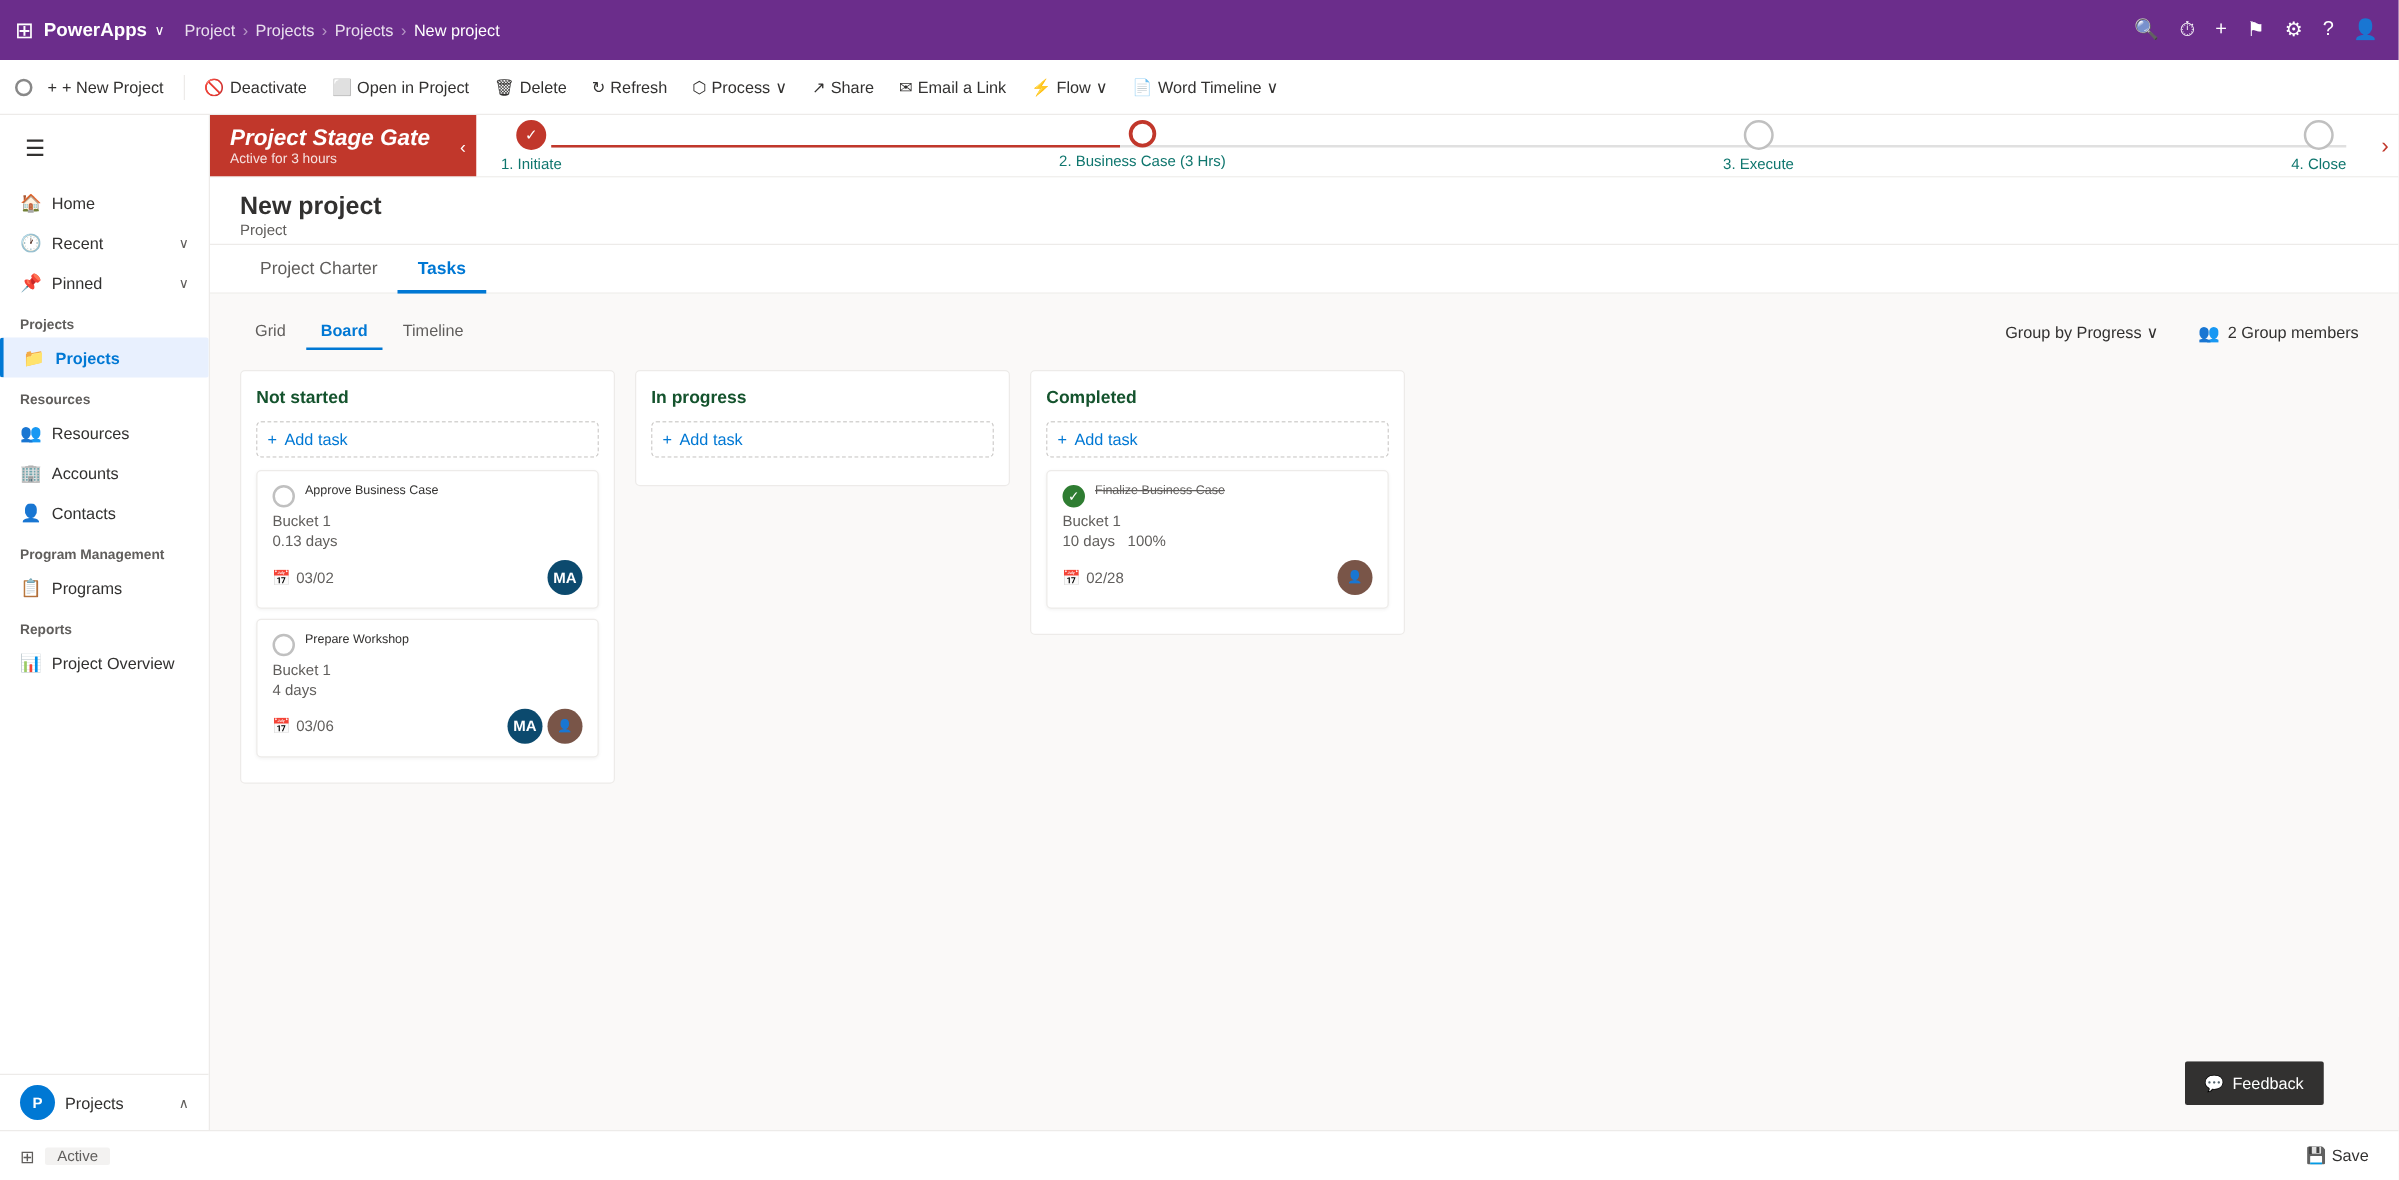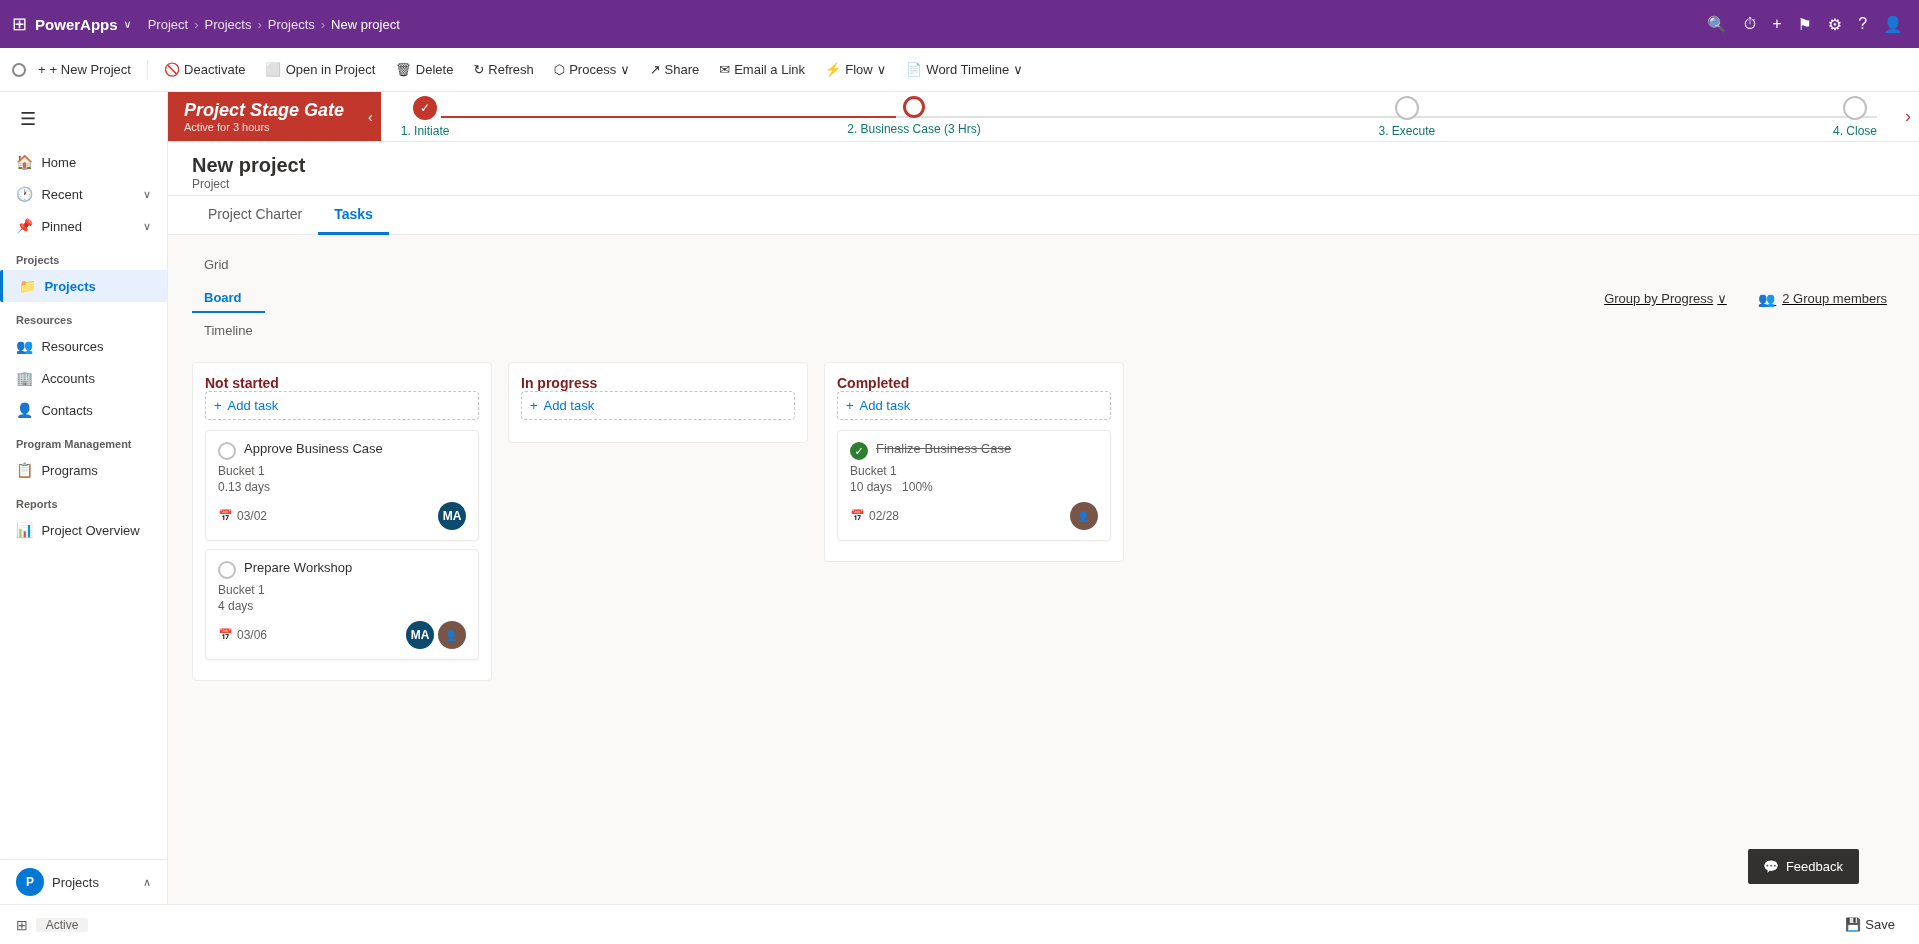--- a/index.html
+++ b/index.html
@@ -151,40 +151,40 @@
     .page-subtitle { font-size: 12px; color: #605e5c; }
 
     
     .page-tabs { display: flex; padding: 0 24px; background: white; border-bottom: 1px solid #edebe9; flex-shrink: 0; }
     .tab-item { padding: 10px 16px; cursor: pointer; font-size: 14px; color: #605e5c; border-bottom: 3px solid transparent; margin-bottom: -1px; }
     .tab-item.active { color: #0078d4; border-bottom-color: #0078d4; font-weight: 600; }
 
     
     .board-container { flex: 1; overflow: auto; padding: 16px 24px; background: #faf9f8; }
     .board-toolbar { display: flex; align-items: center; justify-content: space-between; margin-bottom: 16px; }
-    .board-view-tabs { display: flex; gap: 4px; flex-direction: column; }
+    .board-view-tabs { display: flex; gap: 4px; }
     .view-tab { padding: 6px 12px; cursor: pointer; font-size: 13px; color: #605e5c; border-bottom: 2px solid transparent; }
     .view-tab.active { color: #0078d4; border-bottom-color: #0078d4; font-weight: 600; }
-    .board-group-controls { display: flex; align-items: center; gap: 16px; text-decoration: underline; }
+    .board-group-controls { display: flex; align-items: center; gap: 16px; }
     .group-by-btn { display: flex; align-items: center; gap: 4px; cursor: pointer; font-size: 13px; color: #323130; padding: 4px 8px; border: none; background: none; border-radius: 2px; }
     .group-members-btn { display: flex; align-items: center; gap: 6px; cursor: pointer; font-size: 13px; color: #323130; padding: 4px 8px; border: none; background: none; border-radius: 2px; }
     .members-icon { font-size: 14px; color: #2f7d32; }
 
     
     .board-columns { display: flex; gap: 16px; align-items: flex-start; }
     .board-column { width: 300px; min-width: 280px; background: white; border-radius: 4px; border: 1px solid #edebe9; padding: 12px; }
-    .col-header { font-size: 14px; font-weight: 600; color: #7f1d1d; }
+    .col-header { font-size: 14px; font-weight: 600; color: #14532d; margin-bottom: 12px; }
     .add-task-btn { display: flex; align-items: center; gap: 6px; padding: 6px 8px; cursor: pointer; color: #0078d4; font-size: 13px; border: 1px dashed #c8c6c4; border-radius: 4px; width: 100%; background: none; margin-bottom: 10px; }
 
     
     .task-card { background: white; border: 1px solid #edebe9; border-radius: 4px; padding: 10px 12px; margin-bottom: 8px; cursor: pointer; box-shadow: 0 1px 3px rgba(0,0,0,0.05); }
     .task-card-header { display: flex; align-items: flex-start; gap: 8px; margin-bottom: 4px; }
     .task-circle { width: 18px; height: 18px; border-radius: 50%; border: 2px solid #c0c0c0; flex-shrink: 0; margin-top: 1px; }
     .task-circle.done { background: #2f7d32; border-color: #2f7d32; display: flex; align-items: center; justify-content: center; color: white; font-size: 11px; }
-    .task-name { font-size: 13px; font-weight: 500; color: #323130; text-align: center; }
+    .task-name { font-size: 10px; font-weight: 500; color: #323130; text-align: center; }
     .task-name.strikethrough { text-decoration: line-through; color: #605e5c; }
     .task-bucket { font-size: 12px; color: #605e5c; margin-bottom: 2px; }
     .task-days { font-size: 12px; color: #605e5c; margin-bottom: 8px; }
     .task-footer { display: flex; align-items: center; justify-content: space-between; margin-top: 8px; }
     .task-date { display: flex; align-items: center; gap: 4px; font-size: 12px; color: #605e5c; }
     .task-date-icon { font-size: 12px; }
     .task-avatars { display: flex; gap: 4px; }
     .avatar { width: 28px; height: 28px; border-radius: 50%; display: flex; align-items: center; justify-content: center; font-size: 12px; font-weight: 600; color: white; }
     .avatar-ma { background: #0c4a6e; }
     .avatar-brown { background: #795548; }

